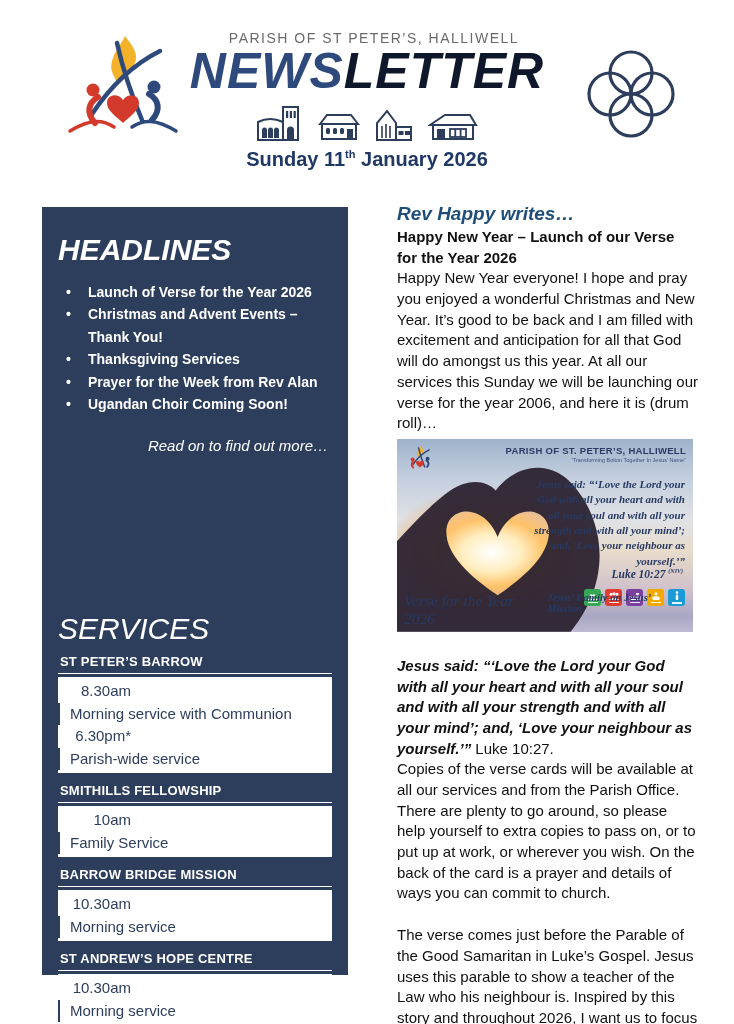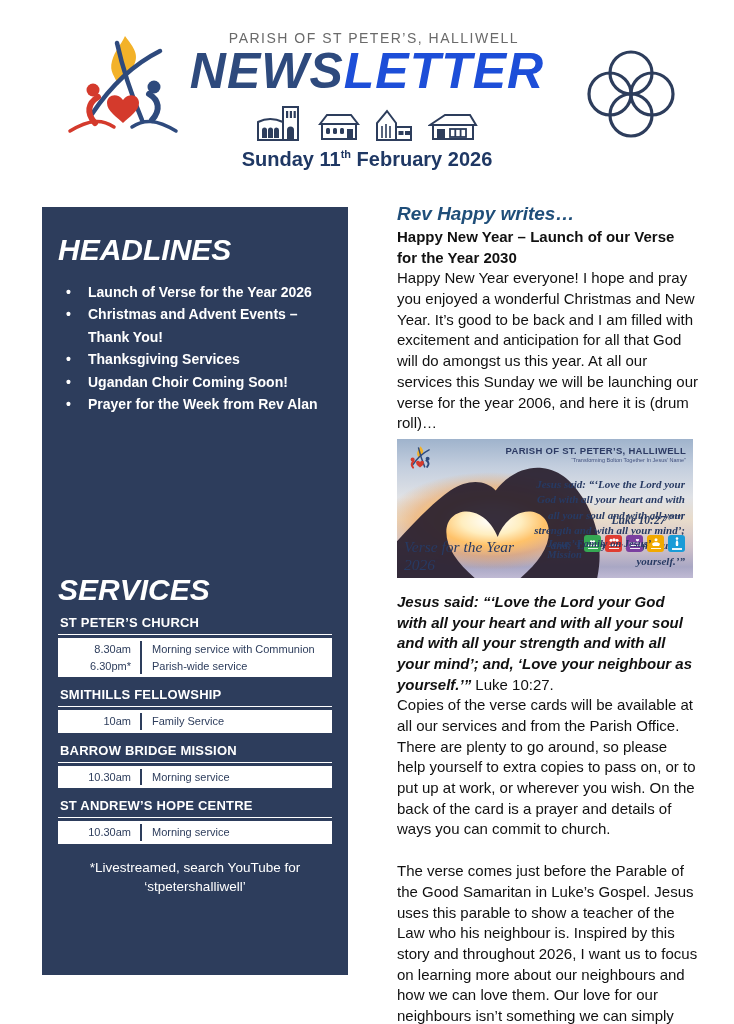--- a/index.html
+++ b/index.html
@@ -7,59 +7,59 @@
   body { font-family:"Liberation Sans", sans-serif; }
   .page { position:relative; width:734px; height:1024px; background:#fff; overflow:hidden; }
 
   
   .masthead { position:absolute; left:0; top:0; width:734px; height:180px; }
   .parish-line { position:absolute; left:7px; top:30px; width:734px; text-align:center;
     font-size:14px; letter-spacing:1.5px; color:#6a6a6a; }
   .nl-title { position:absolute; left:0; top:44px; width:734px; text-align:center;
     font-size:50px; font-weight:800; font-style:italic; letter-spacing:1px; line-height:1.1; }
   .nl-title .t-news { color:#2e4a7d; }
-  .nl-title .t-letter { color:#1d4ed8;font-style:italic; }
+  .nl-title .t-letter { color:#0f172a;font-style:italic; }
   .buildings { position:absolute; left:0; top:104px; width:734px; display:flex;
     justify-content:center; align-items:flex-end; gap:14px; }
   .date-line { position:absolute; left:0; top:148px; width:734px; text-align:center;
     font-size:20px; font-weight:700; color:#1f3864; }
   .date-line sup { font-size:11px; }
   .logo-left { position:absolute; left:62px; top:34px; }
   .logo-right { position:absolute; left:577px; top:40px; }
 
   
   .sidebar { position:absolute; left:42px; top:207px; width:306px; height:768px;
     background:#2d3d5c; color:#fff; padding:14px 16px; }
   .headlines-title { font-size:30px; font-weight:800; font-style:italic; margin:12px 0 14px 0; }
   .headline-list { list-style:none; }
   .headline-list li { position:relative; padding-left:30px; font-size:14px; font-weight:700;
     line-height:1.6; }
   .headline-list li::before { content:"\2022"; position:absolute; left:8px; }
   .read-on { text-align:right; font-style:italic; font-size:15px; margin-top:22px; padding-right:4px; }
-  .services-title { font-size:30px; font-weight:700; font-style:italic; margin:158px 0 2px 0; }
+  .services-title { font-size:30px; font-weight:400; font-style:italic; margin:158px 0 2px 0; }
   .services-date { font-size:19px; font-weight:700; font-style:italic; margin-bottom:26px; }
   .venue-name { font-size:13px; font-weight:700; letter-spacing:.2px; padding:6px 2px 4px 2px;
     border-bottom:1.5px solid #ffffff; }
   .svc-table { background:#ffffff; color:#2d3d5c; margin:3px 0 4px 0; padding:3px 0; }
-  .svc-row { display:flex; font-size:11px; line-height:1.5; }
+  .svc-row { display:flex; font-size:15px; line-height:1.5;flex-direction:column; }
   .svc-time { width:82px; text-align:right; padding-right:9px; flex:none; }
   .svc-desc { border-left:2px solid #2d3d5c; padding-left:10px; flex:1; }
   .footnote { margin-top:14px; text-align:center; font-size:13.5px; line-height:1.45; }
 
   
   .main-col { position:absolute; left:397px; top:203px; width:301px; color:#111; }
   .rev-heading { font-size:19px; font-weight:700; font-style:italic; color:#1f4e79; margin-bottom:2px; }
   .sub-heading { font-size:15px; font-weight:700; line-height:1.38; }
   .body-p { font-size:15px; line-height:1.38; }
   .verse-p { font-size:15px; line-height:1.38; }
   .verse-p .v-bold { font-weight:700; font-style:italic; }
   .gap-p { margin-top:21px; }
 
   
-  .verse-card { position:relative; width:296px; height:139px; margin:5px 0 14px 0; overflow:hidden;
+  .verse-card { position:relative; width:296px; height:193px; margin:5px 0 24px 0; overflow:hidden;
     background:linear-gradient(180deg,#9fb3cc 0%,#c3cede 20%,#e0e2e6 42%,#e9dccb 58%,#cfc1ca 78%,#a9a7c4 92%,#c0bad4 100%); }
   .sun-glow { position:absolute; left:-4%; top:24%; width:72%; height:70%;
     background:radial-gradient(closest-side,#ffffff 0%,#ffeec0 28%,#ffc269 50%,rgba(244,152,62,.45) 72%,rgba(244,152,62,0) 100%); }
   .hands-svg { position:absolute; left:0; top:0; }
   .card-head { position:absolute; right:7px; top:6px; text-align:right; color:#2c3a63; }
   .card-parish { font-size:9.5px; font-weight:700; letter-spacing:.3px; }
   .card-tagline { font-size:5.5px; margin-top:1px; color:#41507e; }
   .card-logo { position:absolute; left:8px; top:6px; }
   .card-verse { position:absolute; right:8px; top:38px; width:152px; text-align:right;
     font-family:"Liberation Serif", serif; font-style:italic; font-weight:700;
@@ -138,36 +138,37 @@
       </svg>
     </div>
 
     <svg class="logo-right" width="108" height="108" viewBox="0 0 108 108">
       <circle cx="54" cy="33" r="21" fill="none" stroke="#2d3d5c" stroke-width="3.2"></circle>
       <circle cx="33" cy="54" r="21" fill="none" stroke="#2d3d5c" stroke-width="3.2"></circle>
       <circle cx="75" cy="54" r="21" fill="none" stroke="#2d3d5c" stroke-width="3.2"></circle>
       <circle cx="54" cy="75" r="21" fill="none" stroke="#2d3d5c" stroke-width="3.2"></circle>
     </svg>
 
-    <div class="date-line"><span>Sunday 11</span><sup>th</sup><span> February 2026</span></div>
+    <div class="date-line"><span>Sunday 11</span><sup>th</sup><span> January 2026</span></div>
   </div>
 
   <aside class="sidebar">
     <div class="headlines-title">HEADLINES</div>
     <ul class="headline-list">
       <li>Launch of Verse for the Year 2026</li>
       <li>Christmas and Advent Events – Thank You!</li>
       <li>Thanksgiving Services</li>
+      <li>Prayer for the Week from Rev Alan</li>
       <li>Ugandan Choir Coming Soon!</li>
-      <li>Prayer for the Week from Rev Alan</li>
     </ul>
+    <div class="read-on">Read on to find out more…</div>
 
     <div class="services-title">SERVICES</div>
 
-    <div class="venue-name">ST PETER’S CHURCH</div>
+    <div class="venue-name">ST PETER’S BARROW</div>
     <div class="svc-table">
       <div class="svc-row">
         <div class="svc-time">8.30am</div>
         <div class="svc-desc">Morning service with Communion</div>
       </div>
       <div class="svc-row">
         <div class="svc-time">6.30pm*</div>
         <div class="svc-desc">Parish-wide service</div>
       </div>
     </div>
@@ -195,21 +196,21 @@
         <div class="svc-desc">Morning service</div>
       </div>
     </div>
 
     <div class="footnote">*Livestreamed, search YouTube for ‘stpetershalliwell’</div>
 
   </aside>
 
   <main class="main-col">
     <div class="rev-heading">Rev Happy writes…</div>
-    <div class="sub-heading">Happy New Year – Launch of our Verse for the Year 2030</div>
+    <div class="sub-heading">Happy New Year – Launch of our Verse for the Year 2026</div>
     <p class="body-p">Happy New Year everyone! I hope and pray you enjoyed a wonderful Christmas and New Year. It’s good to be back and I am filled with excitement and anticipation for all that God will do amongst us this year. At all our services this Sunday we will be launching our verse for the year 2006, and here it is (drum roll)…</p>
 
     <figure class="verse-card">
       <div class="sun-glow"></div>
       <svg class="hands-svg" width="296" height="193" viewBox="0 0 300 195">
         <path fill-rule="evenodd" fill="#2b2130" opacity="0.94" d="M -8 195 L -8 112 C 14 88 34 66 54 52 C 72 40 90 41 100 52 C 110 38 128 27 147 29 C 166 31 179 44 190 62 C 203 84 209 112 203 140 C 198 163 188 180 176 195 Z
              M 102 158 C 72 138 50 116 50 94 C 50 76 68 68 84 77 C 93 82 99 91 102 99 C 105 91 111 82 120 77 C 136 68 154 76 154 94 C 154 116 132 138 102 158 Z"></path>
       </svg>
       <svg class="card-logo" width="30" height="27" viewBox="0 0 122 104">
         <path d="M63 2 C72 14 78 21 71 33 C66 41 58 43 56 51 C53 42 47 38 50 27 C53 16 59 11 63 2 Z" fill="#f3b229"></path>

